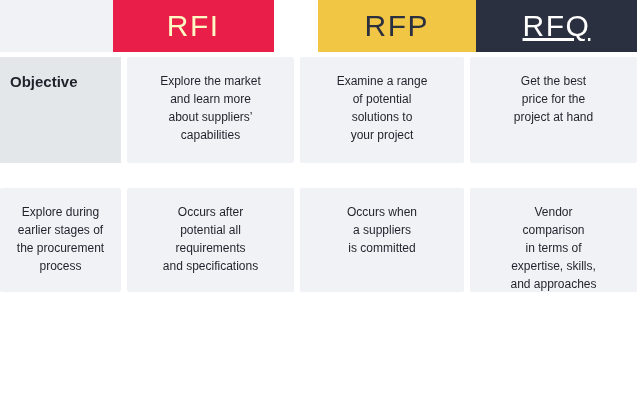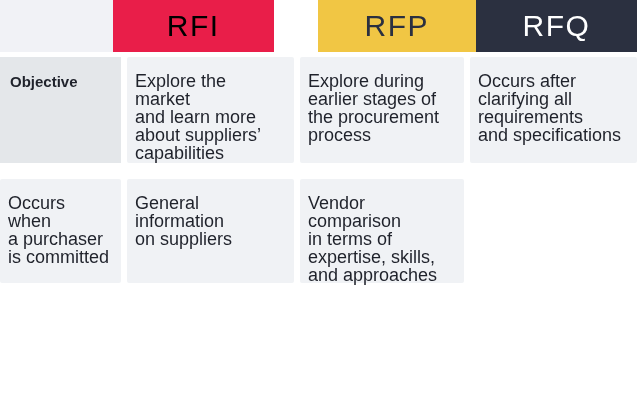--- a/index.html
+++ b/index.html
@@ -10,49 +10,50 @@
     background: #ffffff;
     overflow: hidden;
     font-family: "Liberation Sans", sans-serif;
   }
   .header-row { display: flex; height: 52px; }
   .header-spacer { width: 121px; background: #f1f2f6; }
   .hcell {
     display: flex; align-items: center; justify-content: center;
     font-size: 30px; letter-spacing: 1.5px; font-weight: 400;
   }
-  .h-rfi { width: 173px; background: var(--rfi, #e91e49); color: #000000; align-items: center; }
+  .h-rfi { width: 173px; background: var(--rfi, #e91e49); color: #fef9c3; align-items: center; }
   .h-rfp { width: 170px; background: var(--rfp, #f1c644); color: var(--rfq, #2b3040); margin-left: 44px; }
-  .h-rfq { width: 173px; background: var(--rfq, #2b3040); color: #ffffff; }
+  .h-rfq { width: 173px; background: var(--rfq, #2b3040); color: #ffffff; text-decoration: underline; }
   .body-grid {
     margin-top: 5px;
     height: 352px;
     display: grid;
     grid-template-columns: 121px 167px 164px 167px;
     grid-template-rows: 106px 104px auto;
-    gap: 16px 6px;
+    gap: 25px 6px;
     box-sizing: border-box;
   }
   .rowlabel {
     background: var(--label_bg, #e4e7ea);
     color: var(--text, #22252e);
     font-weight: 700;
     font-size: 15px;
     padding: 16px 6px 0 10px;
     box-sizing: border-box;
   }
   .cell {
     background: var(--cell_bg, #f0f2f5);
     color: var(--text, #1f222b);
-    font-size: 18px;
+    font-size: 12px;
     line-height: 18px;
     padding: 15px 8px 0 8px;
     white-space: pre-line;
     box-sizing: border-box;
     border-radius: 2px;
+    text-align: center;
   }
 </style>
 </head>
 <body>
 
 <div class="board">
 
   <div class="header-row">
     <div class="header-spacer"></div>
     <div class="hcell h-rfi">
@@ -66,36 +67,40 @@
     </div>
   </div>
 
   <div class="body-grid">
 
     <div class="rowlabel">Objective</div>
     <div class="cell">Explore the market
 and learn more
 about suppliers’
 capabilities</div>
+    <div class="cell">Examine a range
+of potential
+solutions to
+your project</div>
+    <div class="cell">Get the best
+price for the
+project at hand</div>
 
     <div class="cell">Explore during
 earlier stages of
 the procurement
 process</div>
     <div class="cell">Occurs after
-clarifying all
+potential all
 requirements
 and specifications</div>
     <div class="cell">Occurs when
-a purchaser
+a suppliers
 is committed</div>
 
-    <div class="cell">General
-information
-on suppliers</div>
     <div class="cell">Vendor
 comparison
 in terms of
 expertise, skills,
 and approaches</div>
 
   </div>
 </div>
 
 </body></html>

